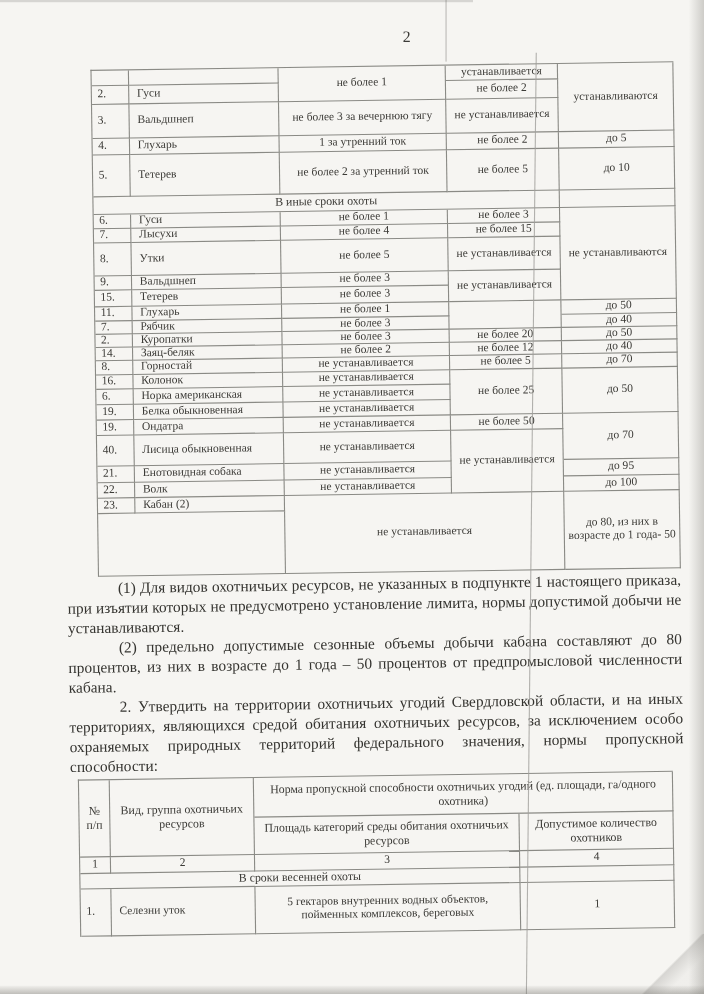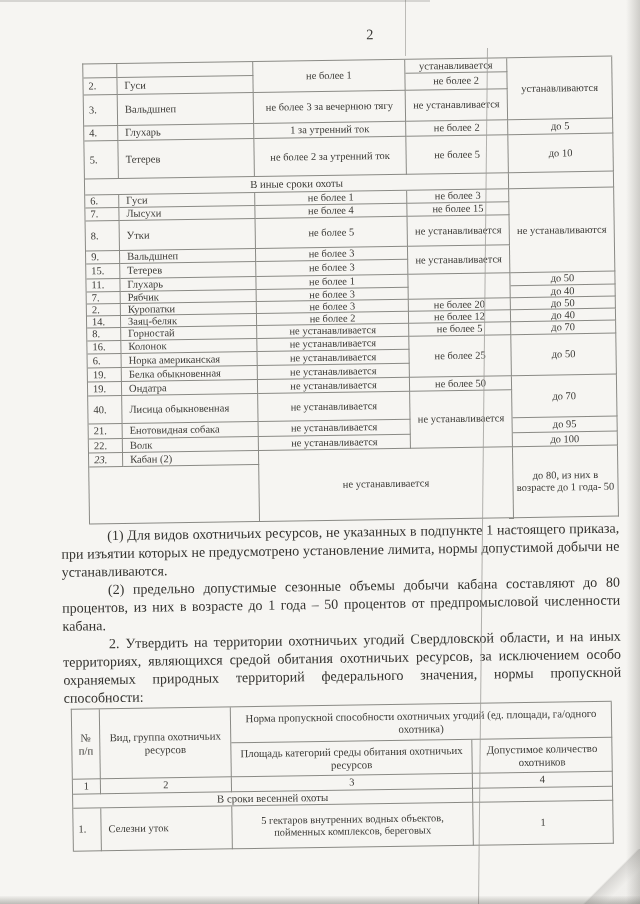--- a/index.html
+++ b/index.html
@@ -73,21 +73,21 @@
       <div class="cell num" style="grid-area: 14 / 1 / 15 / 2;">2.</div>
       <div class="cell num" style="grid-area: 15 / 1 / 16 / 2;">14.</div>
       <div class="cell num" style="grid-area: 16 / 1 / 17 / 2;">8.</div>
       <div class="cell num" style="grid-area: 17 / 1 / 18 / 2;">16.</div>
       <div class="cell num" style="grid-area: 18 / 1 / 19 / 2;">6.</div>
       <div class="cell num" style="grid-area: 19 / 1 / 20 / 2;">19.</div>
       <div class="cell num" style="grid-area: 20 / 1 / 21 / 2; text-align: right;">19.</div>
       <div class="cell num" style="grid-area: 21 / 1 / 22 / 2;">40.</div>
       <div class="cell num" style="grid-area: 22 / 1 / 23 / 2;">21.</div>
       <div class="cell num" style="grid-area: 23 / 1 / 24 / 2; text-align: center;">22.</div>
-      <div class="cell num" style="grid-area: 24 / 1 / 25 / 2; font-style: italic;">23.</div>
+      <div class="cell num" style="grid-area: 24 / 1 / 25 / 2;">23.</div>
       <div class="cell num" style="grid-area: 25 / 1 / 26 / 3;"></div>
       <div class="cell name" style="grid-area: 1 / 2 / 2 / 3;"></div>
       <div class="cell name" style="grid-area: 2 / 2 / 3 / 3;">Гуси</div>
       <div class="cell name" style="grid-area: 3 / 2 / 4 / 3;">Вальдшнеп</div>
       <div class="cell name" style="grid-area: 4 / 2 / 5 / 3;">Глухарь</div>
       <div class="cell name" style="grid-area: 5 / 2 / 6 / 3;">Тетерев</div>
       <div class="cell name" style="grid-area: 7 / 2 / 8 / 3;">Гуси</div>
       <div class="cell name" style="grid-area: 8 / 2 / 9 / 3;">Лысухи</div>
       <div class="cell name" style="grid-area: 9 / 2 / 10 / 3;">Утки</div>
       <div class="cell name" style="grid-area: 10 / 2 / 11 / 3;">Вальдшнеп</div>

